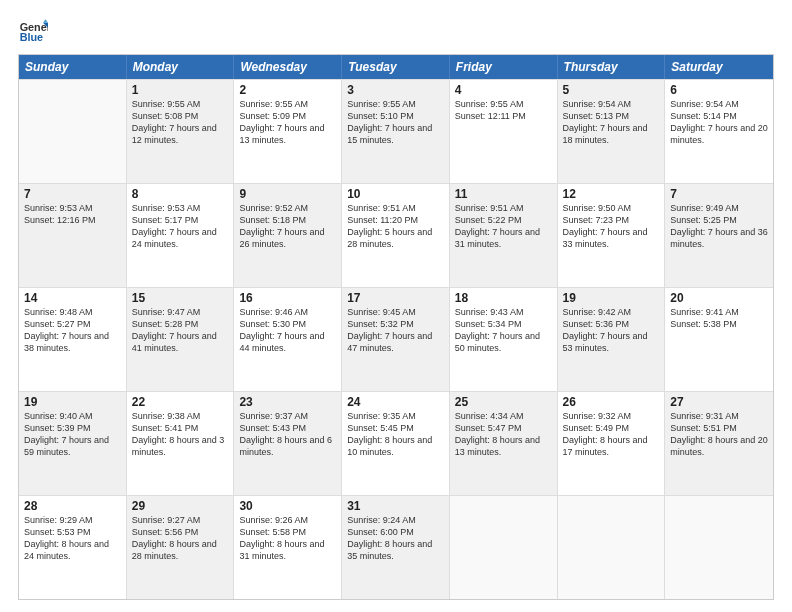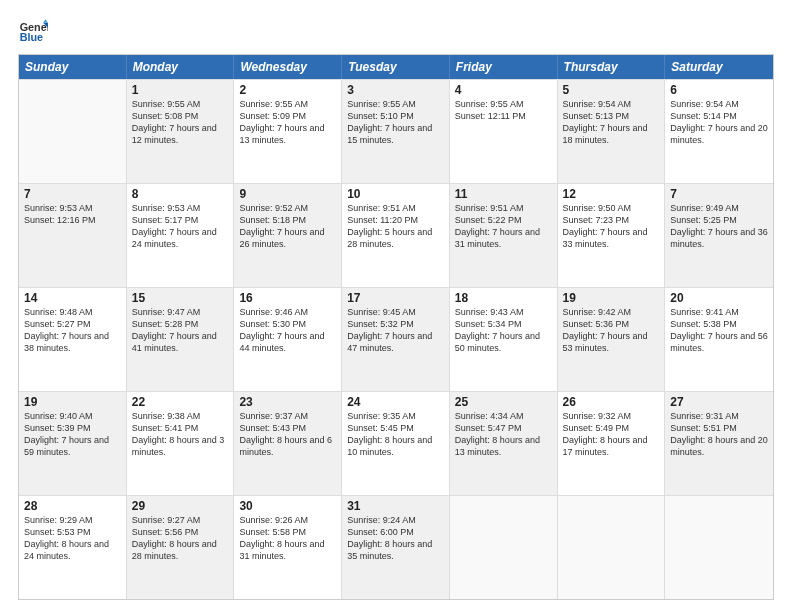--- a/index.html
+++ b/index.html
@@ -244,21 +244,20 @@
           <div class="cal-cell shaded">
             <div class="day-num">19</div>
             <div class="cell-line">Sunrise: 9:42 AM</div>
             <div class="cell-line">Sunset: 5:36 PM</div>
             <div class="cell-line">Daylight: 7 hours and 53 minutes.</div>
           </div>
           <div class="cal-cell">
             <div class="day-num">20</div>
             <div class="cell-line">Sunrise: 9:41 AM</div>
             <div class="cell-line">Sunset: 5:38 PM</div>
-            <div class="cell-line">Daylight: 7 hours and 56 minutes.</div>
           </div>
         </div>
         <div class="cal-row">
           <div class="cal-cell shaded">
             <div class="day-num">19</div>
             <div class="cell-line">Sunrise: 9:40 AM</div>
             <div class="cell-line">Sunset: 5:39 PM</div>
             <div class="cell-line">Daylight: 7 hours and 59 minutes.</div>
           </div>
           <div class="cal-cell">

